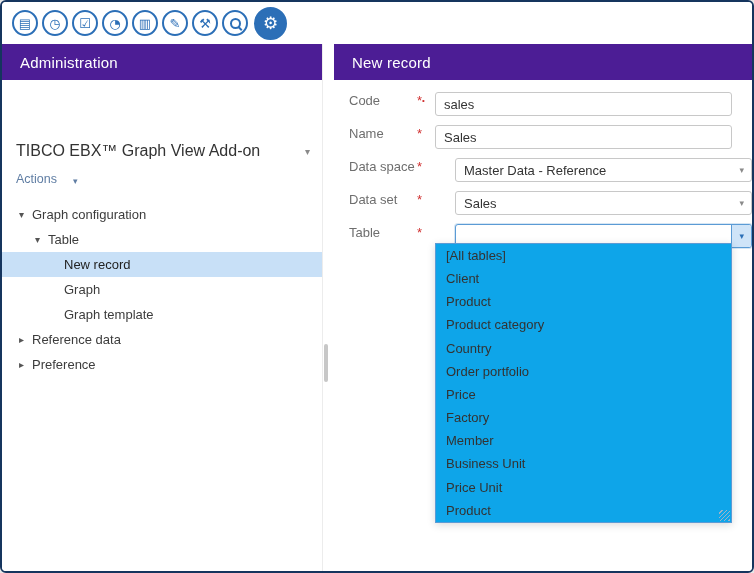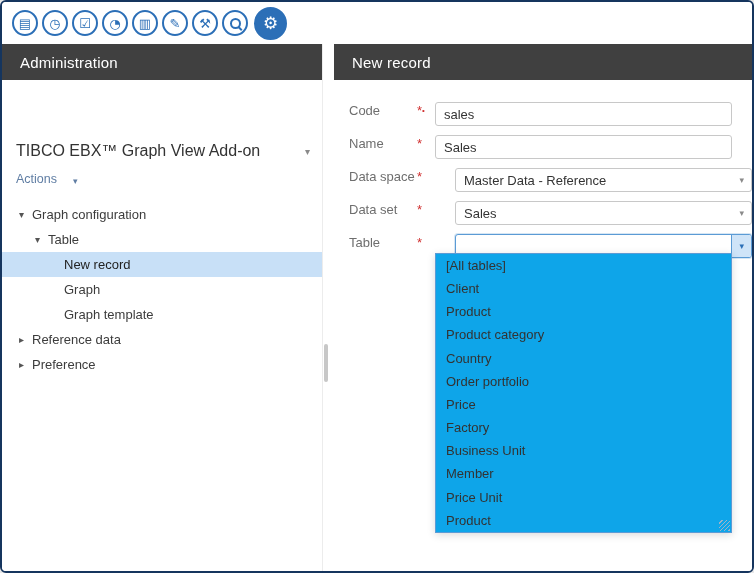--- a/index.html
+++ b/index.html
@@ -45,21 +45,21 @@
   
   .content { display: flex; height: calc(100% - 42px); }
   .left-panel { width: 320px; display: flex; flex-direction: column; background: #fff; }
   .divider { width: 12px; background: #fff; border-left: 1px solid #ececec; position: relative; }
   .v-handle { position: absolute; left: 1px; top: 300px; width: 4px; height: 38px;
     background: #c7c7c7; border-radius: 2px; }
   .right-panel { flex: 1; display: flex; flex-direction: column; background: #fff; }
 
   .panel-header {
     height: 36px; flex: 0 0 36px;
-    background: #404040; color: #ffffff;
+    background: #4c1d95; color: #ffffff;
     display: flex; align-items: center;
     padding-left: 18px;
     font-size: 15px; letter-spacing: .2px;
   }
 
   
   .side-inner { padding-top: 14px; flex: 1; overflow: hidden; }
   .title-row {
     display: flex; align-items: center; justify-content: space-between;
     padding: 0 12px 0 14px;
@@ -75,21 +75,21 @@
 
   .tree { font-size: 13px; color: #3c3c3c; }
   .tree-row {
     height: 25px; display: flex; align-items: center; gap: 5px;
     cursor: pointer; white-space: nowrap;
   }
   .tree-row .caret { width: 11px; font-size: 10px; color: #555; text-align: center; }
   .tree-row.selected { background: #c8e0f7; color: #222; }
 
   
-  .form-area { padding: 18px 20px 0 15px; position: relative; flex: 1; }
+  .form-area { padding: 8px 20px 0 15px; position: relative; flex: 1; }
   .field-row { display: flex; align-items: center; margin-bottom: 9px; height: 24px; }
   .flabel { width: 68px; font-size: 13px; color: #6e6e6e; flex: 0 0 68px; }
   .req { width: 18px; flex: 0 0 18px; color: #d03030; font-size: 13px; }
   .req .pk-dot { font-size: 8px; vertical-align: 2px; }
   .ctrl { flex: 1; position: relative; height: 16px; }
 
   .tinput {
     width: 100%; height: 24px;
     border: 1px solid #c8c8c8; border-radius: 3px;
     padding: 0 8px; font-size: 13px; color: #333;
@@ -255,22 +255,22 @@
               </div>
               <div class="dropdown">
                 <div class="ditem">[All tables]</div>
                 <div class="ditem">Client</div>
                 <div class="ditem">Product</div>
                 <div class="ditem">Product category</div>
                 <div class="ditem">Country</div>
                 <div class="ditem">Order portfolio</div>
                 <div class="ditem">Price</div>
                 <div class="ditem">Factory</div>
+                <div class="ditem">Member</div>
                 <div class="ditem">Business Unit</div>
-                <div class="ditem">Member</div>
                 <div class="ditem">Price Unit</div>
                 <div class="ditem">Product</div>
                 <div class="resize-handle"></div>
               </div>
             </div>
           </div>
         </div>
     </div>
 
   </div>

